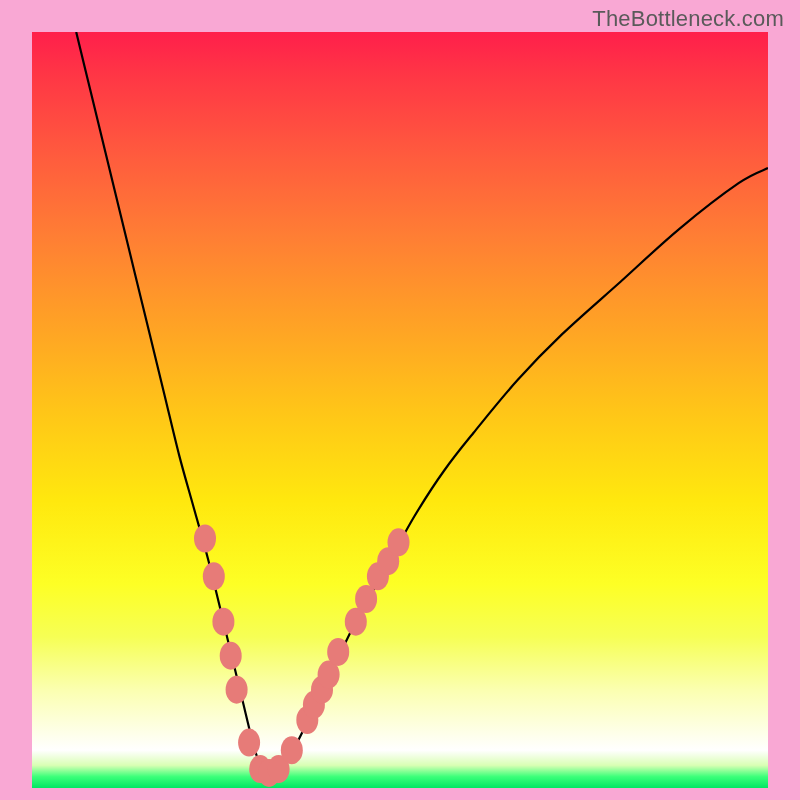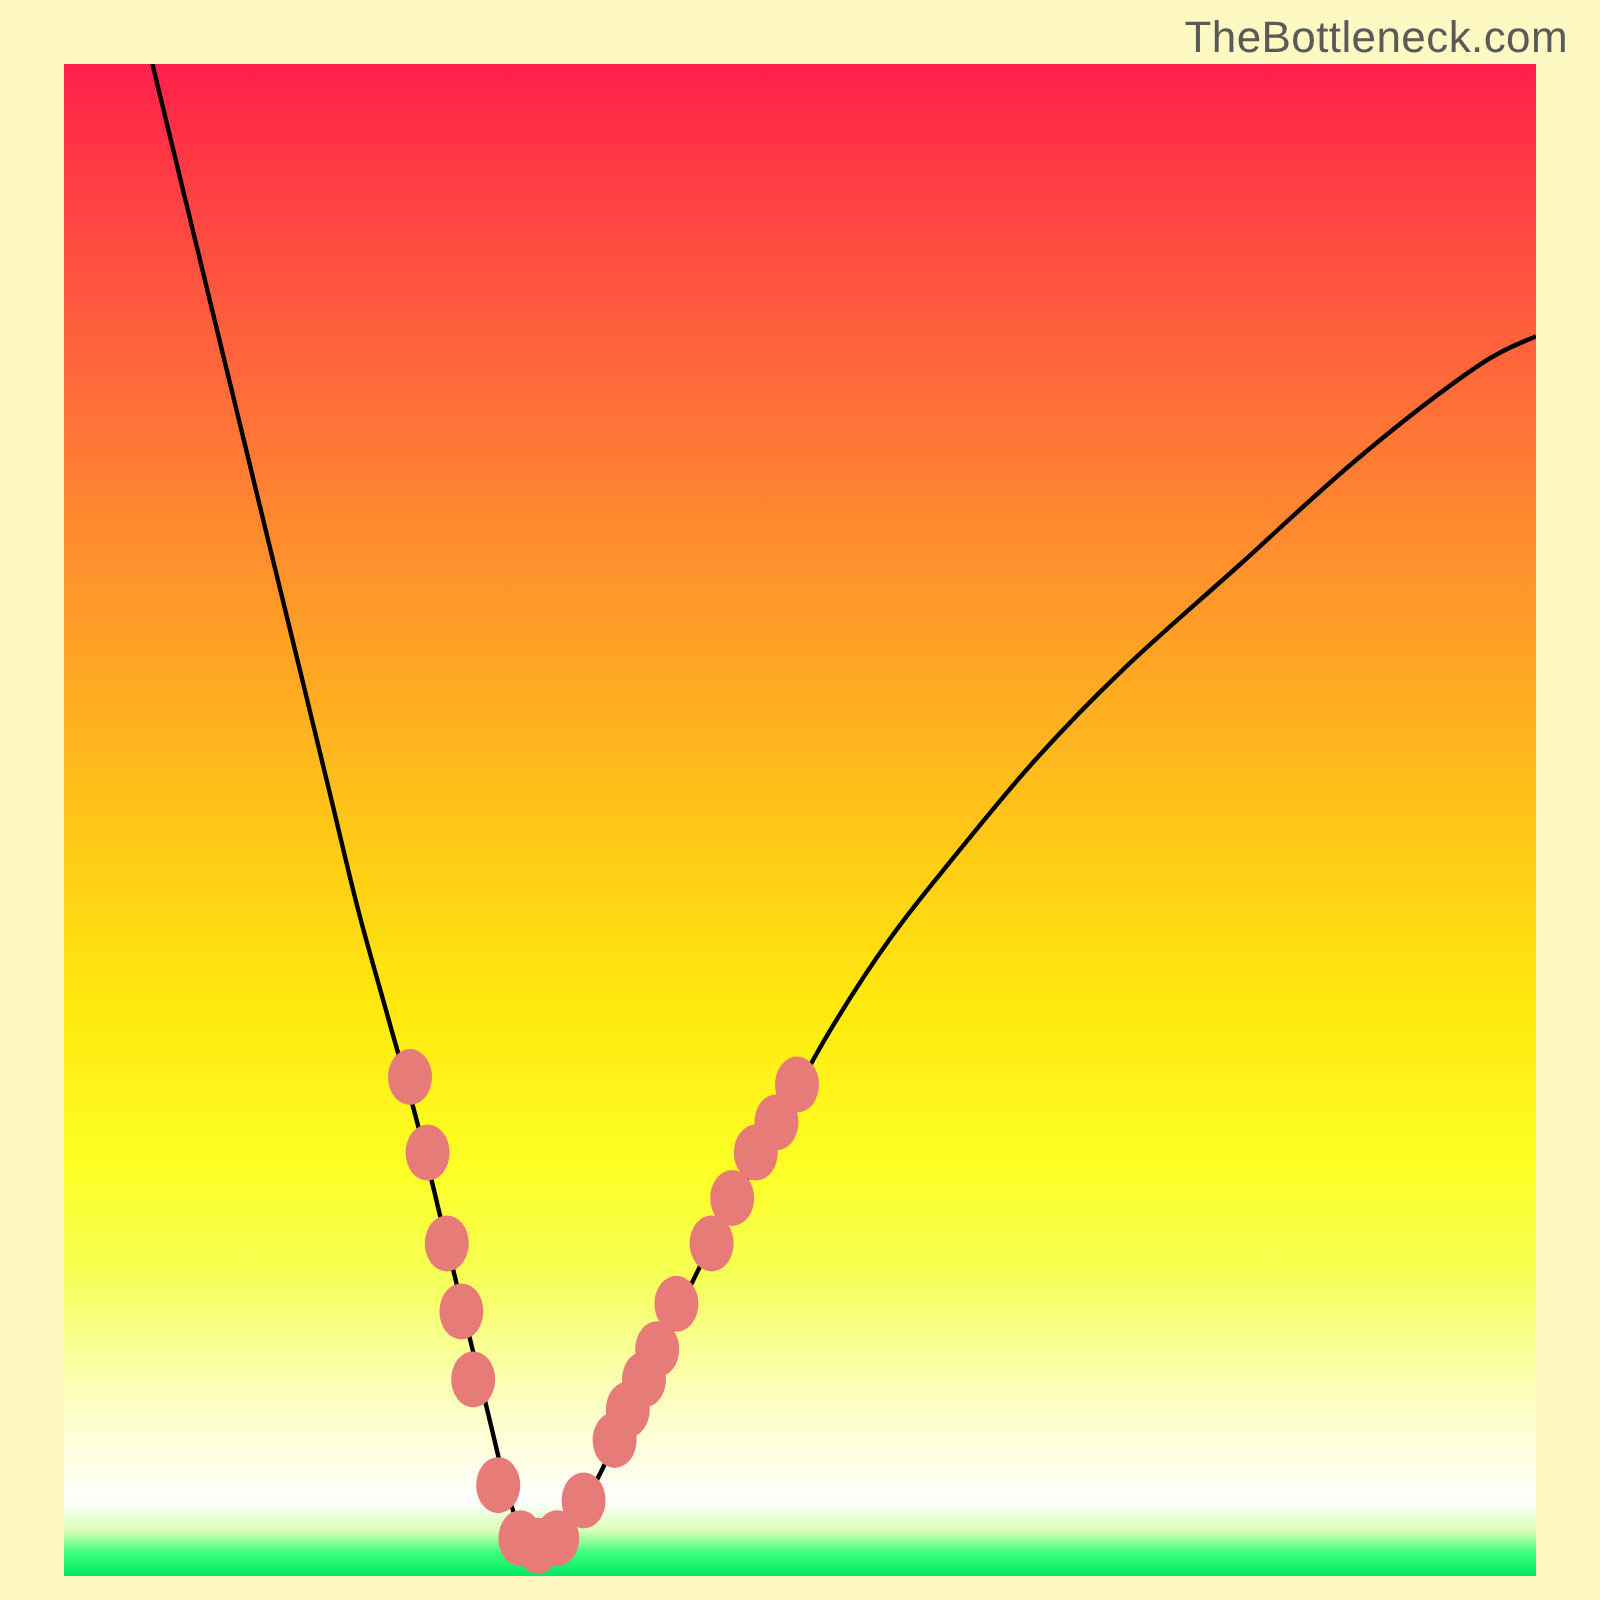--- a/index.html
+++ b/index.html
@@ -10,21 +10,21 @@
     overflow: hidden;
     background: #000;
     font-family: Arial, Helvetica, sans-serif;
   }
   .frame {
     position: absolute;
     left: 0;
     top: 0;
     width: 800px;
     height: 800px;
-    background: #fef9c3;
+    background: #f9a8d4;
   }
   .plot {
     position: absolute;
     left: 32px;
     top: 32px;
     width: 736px;
     height: 756px;
     
     background: linear-gradient(
       to bottom,

